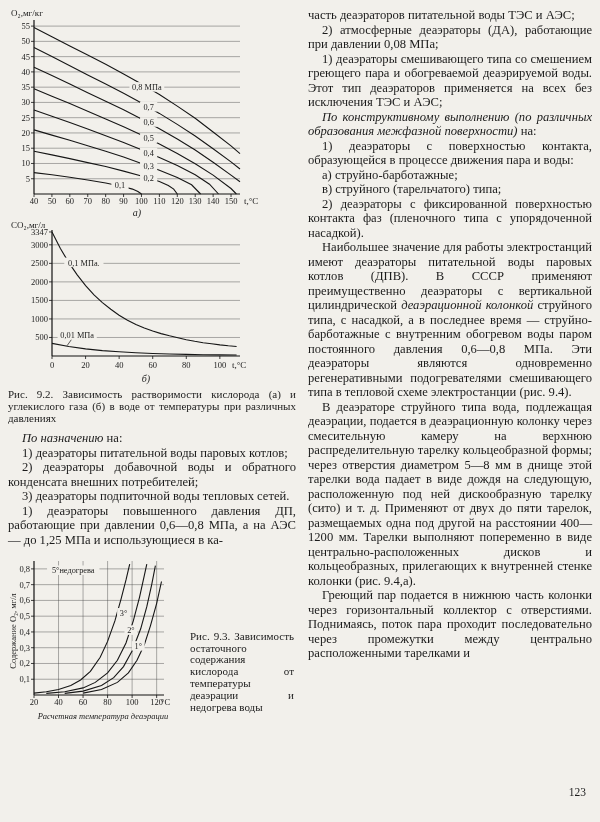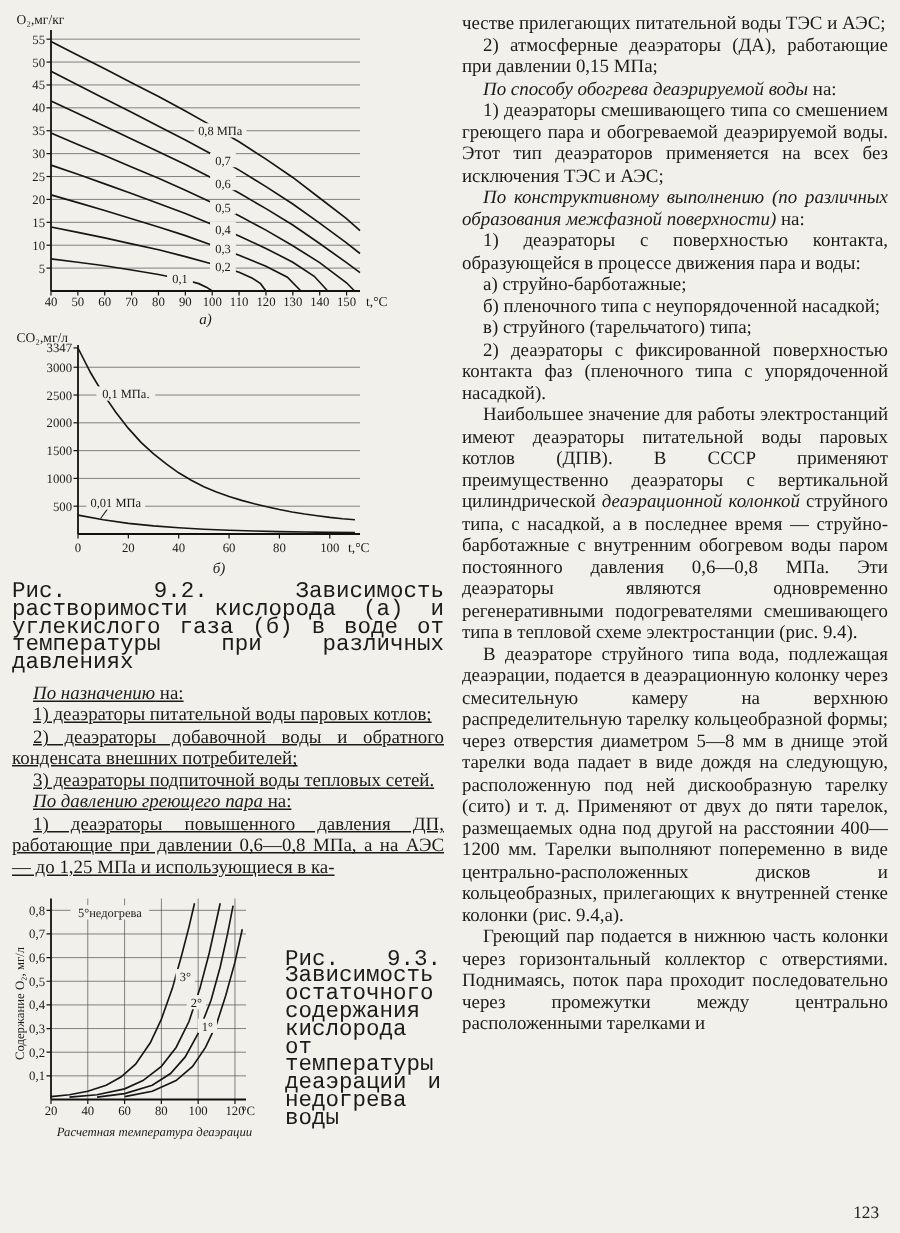--- a/index.html
+++ b/index.html
@@ -19,32 +19,31 @@
   }
   .col-left{width:288px;flex:none;}
   .col-right{width:284px;flex:none;}
   .para{
     margin:0;text-align:justify;
     font-size:12.6px;line-height:14.5px;
   }
   .para.ind{text-indent:14px;}
   .it{font-style:italic;}
   .caption{
-    font-size:15px;line-height:11.8px;text-align:justify;
+    font-size:11px;line-height:11.8px;text-align:justify;
     margin:3px 0 7px 0;
-    font-family:Liberation Mono, monospace;
-  }
-  .textblock{margin-top:2px;text-decoration:underline;}
+  }
+  .textblock{margin-top:2px;}
   .fig93-row{display:flex;align-items:flex-end;gap:4px;margin-top:6px;}
   .fig93-caption{width:104px;margin:0 0 14px 0;}
   svg{display:block;}
   svg text{font-family:"Liberation Serif", serif;fill:#1b1b1b;}
   .chart{margin-bottom:2px;}
   .page-number{
-    position:absolute;right:14px;bottom:7px;
+    position:absolute;right:14px;bottom:24px;
     font-size:11.5px;
   }
 </style>
 </head>
 <body>
 
 <div class="page">
 
   <div class="col-left">
 
@@ -184,21 +183,20 @@
         <text x="138" y="162" font-size="10" text-anchor="middle" font-style="italic">б)</text>
       </svg>
 
     <div class="caption">Рис. 9.2. Зависимость растворимости кислорода (а) и углекислого газа (б) в воде от температуры при различных давлениях</div>
 
     <div class="textblock">
         <p class="para ind"><span class="it">По назначению</span><span> на:</span></p>
         <p class="para ind"><span>1) деаэраторы питательной воды паровых котлов;</span></p>
         <p class="para ind"><span>2) деаэраторы добавочной воды и обратного конденсата внешних потребителей;</span></p>
         <p class="para ind"><span>3) деаэраторы подпиточной воды тепловых сетей.</span></p>
-        <p class="para ind"><span class="it">По давлению греющего пара</span><span> на:</span></p>
         <p class="para ind"><span>1) деаэраторы повышенного давления ДП, работающие при давлении 0,6—0,8 МПа, а на АЭС — до 1,25 МПа и использующиеся в ка-</span></p>
       </div>
 
     <div class="fig93-row">
       <svg class="chart" width="178" height="172" viewBox="0 0 178 172">
           <line x1="26" y1="126.23529411764706" x2="156" y2="126.23529411764706" stroke="#4a4a4a" stroke-width="0.45"></line>
           <line x1="26" y1="110.47058823529412" x2="156" y2="110.47058823529412" stroke="#4a4a4a" stroke-width="0.45"></line>
           <line x1="26" y1="94.70588235294117" x2="156" y2="94.70588235294117" stroke="#4a4a4a" stroke-width="0.45"></line>
           <line x1="26" y1="78.94117647058823" x2="156" y2="78.94117647058823" stroke="#4a4a4a" stroke-width="0.45"></line>
           <line x1="26" y1="63.17647058823529" x2="156" y2="63.17647058823529" stroke="#4a4a4a" stroke-width="0.45"></line>
@@ -255,28 +253,26 @@
           <text x="8" y="78" font-size="8.5" text-anchor="middle" transform="rotate(-90 8 78)">Содержание О₂, мг/л</text>
           <text x="153" y="152" font-size="8.5">°C</text>
           <text x="95" y="166" font-size="8.5" text-anchor="middle" font-style="italic">Расчетная температура деаэрации</text>
         </svg>
       <div class="caption fig93-caption">Рис. 9.3. Зависимость остаточного содержания кислорода от температуры деаэрации и недогрева воды</div>
     </div>
 
   </div>
 
   <div class="col-right">
-      <p class="para"><span>честве прилегающих питательной воды ТЭС и АЭС;</span></p>
-      <p class="para ind"><span>2) атмосферные деаэраторы (ДА), работающие при давлении 0,15 МПа;</span></p>
-      <p class="para ind"><span class="it">По способу обогрева деаэрируемой воды</span><span> на:</span></p>
+      <p class="para"><span>часть деаэраторов питательной воды ТЭС и АЭС;</span></p>
+      <p class="para ind"><span>2) атмосферные деаэраторы (ДА), работающие при давлении 0,08 МПа;</span></p>
       <p class="para ind"><span>1) деаэраторы смешивающего типа со смешением греющего пара и обогреваемой деаэрируемой воды. Этот тип деаэраторов применяется на всех без исключения ТЭС и АЭС;</span></p>
       <p class="para ind"><span class="it">По конструктивному выполнению (по различных образования межфазной поверхности)</span><span> на:</span></p>
       <p class="para ind"><span>1) деаэраторы с поверхностью контакта, образующейся в процессе движения пара и воды:</span></p>
       <p class="para ind"><span>а) струйно-барботажные;</span></p>
-      <p class="para ind"><span>б) пленочного типа с неупорядоченной насадкой;</span></p>
       <p class="para ind"><span>в) струйного (тарельчатого) типа;</span></p>
       <p class="para ind"><span>2) деаэраторы с фиксированной поверхностью контакта фаз (пленочного типа с упорядоченной насадкой).</span></p>
       <p class="para ind"><span>Наибольшее значение для работы электростанций имеют деаэраторы питательной воды паровых котлов (ДПВ). В СССР применяют преимущественно деаэраторы с вертикальной цилиндрической </span><span class="it">деаэрационной колонкой</span><span> струйного типа, с насадкой, а в последнее время — струйно-барботажные с внутренним обогревом воды паром постоянного давления 0,6—0,8 МПа. Эти деаэраторы являются одновременно регенеративными подогревателями смешивающего типа в тепловой схеме электростанции (рис. 9.4).</span></p>
       <p class="para ind"><span>В деаэраторе струйного типа вода, подлежащая деаэрации, подается в деаэрационную колонку через смесительную камеру на верхнюю распределительную тарелку кольцеобразной формы; через отверстия диаметром 5—8 мм в днище этой тарелки вода падает в виде дождя на следующую, расположенную под ней дискообразную тарелку (сито) и т. д. Применяют от двух до пяти тарелок, размещаемых одна под другой на расстоянии 400—1200 мм. Тарелки выполняют попеременно в виде центрально-расположенных дисков и кольцеобразных, прилегающих к внутренней стенке колонки (рис. 9.4,а).</span></p>
       <p class="para ind"><span>Греющий пар подается в нижнюю часть колонки через горизонтальный коллектор с отверстиями. Поднимаясь, поток пара проходит последовательно через промежутки между центрально расположенными тарелками и</span></p>
     </div>
 
   <div class="page-number">123</div>
 
 </div>

